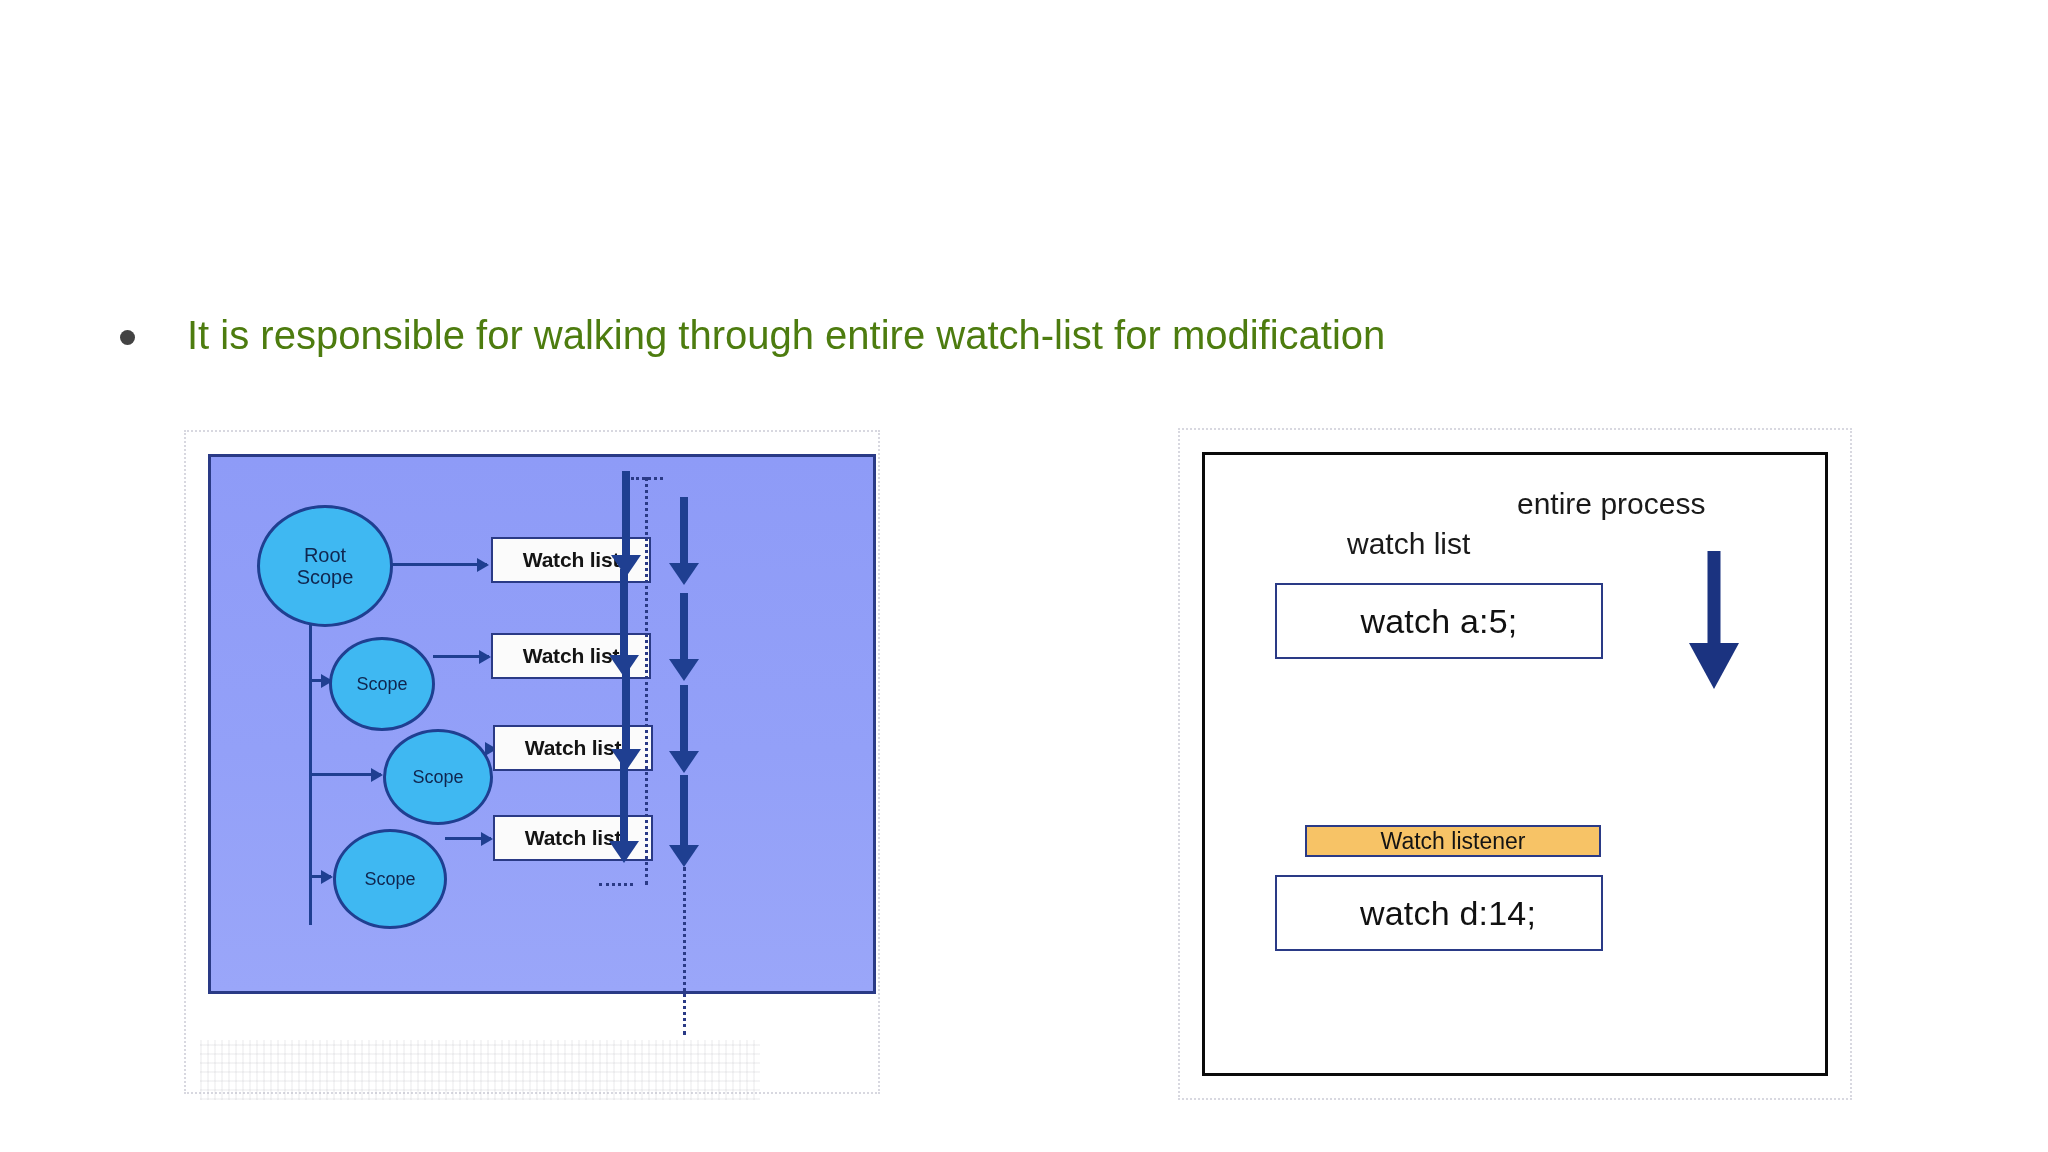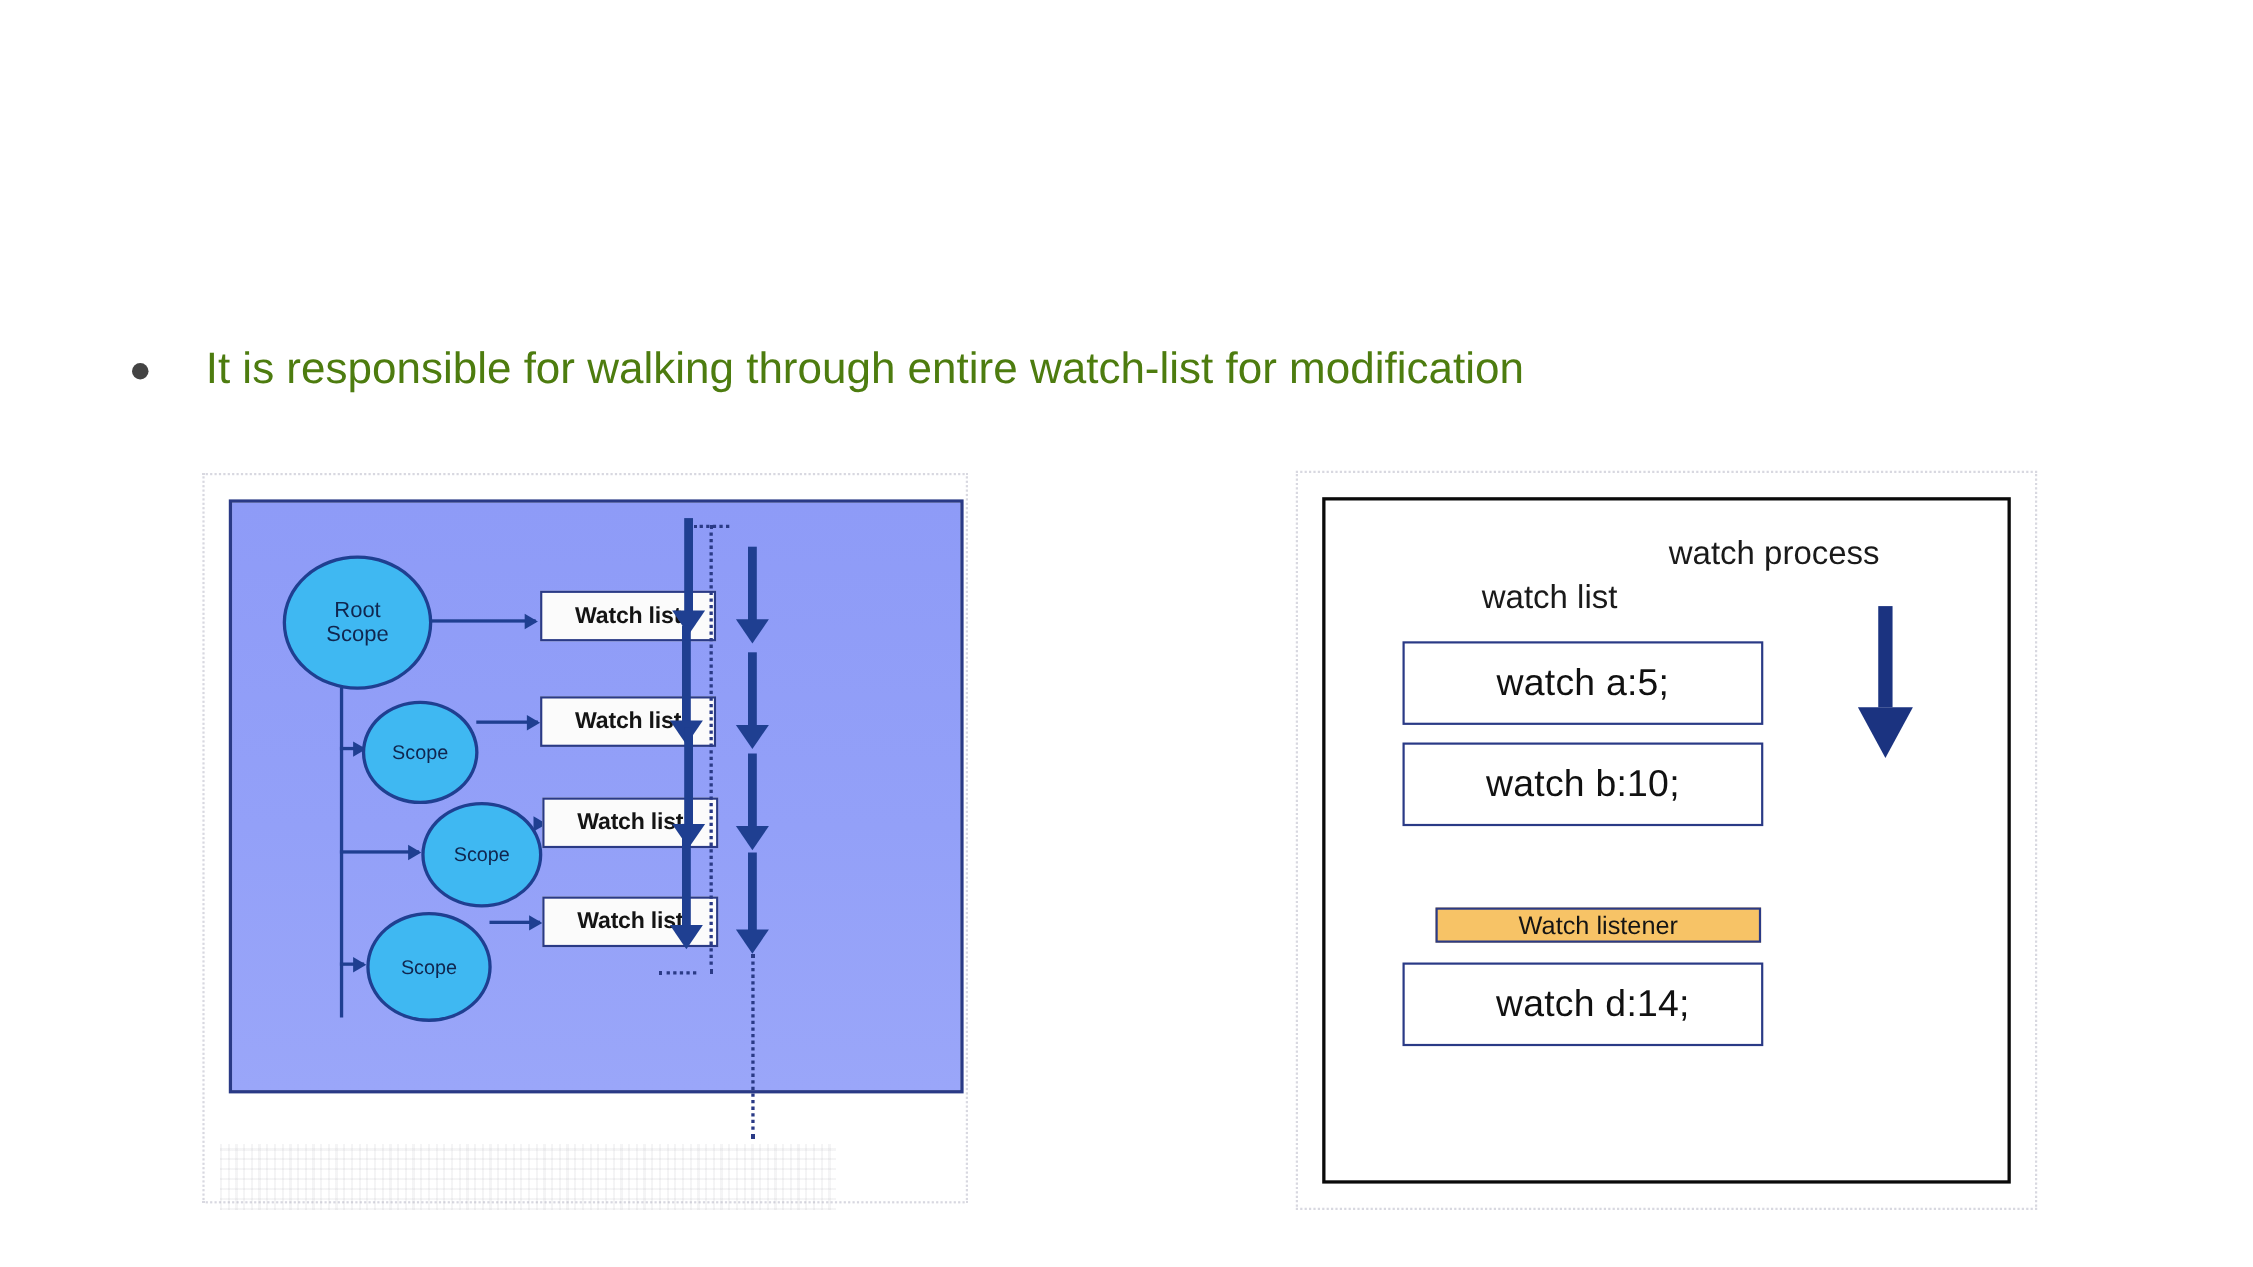--- a/index.html
+++ b/index.html
@@ -260,28 +260,25 @@
         </div>
     </div>
 
   </div>
 
   <div class="fig" id="fig-right">
     <div class="fig-sel"></div>
 
     <div class="rframe">
       <div class="rlabel" id="lbl-watchlist">watch list</div>
-      <div class="rlabel" id="lbl-digest">watch process</div>
+      <div class="rlabel" id="lbl-digest">entire process</div>
 
       <div class="rbox" id="rb1">
         <span>watch a:5;</span>
       </div>
-      <div class="rbox" id="rb2">
-        <span>watch b:10;</span>
-      </div>
       <div class="rbox" id="rb4">
         <span>watch d:14;</span>
       </div>
 
       <div class="listener">
         <span>Watch listener</span>
       </div>
 
       <div id="digest-arrow">
         <span class="stem"></span>

